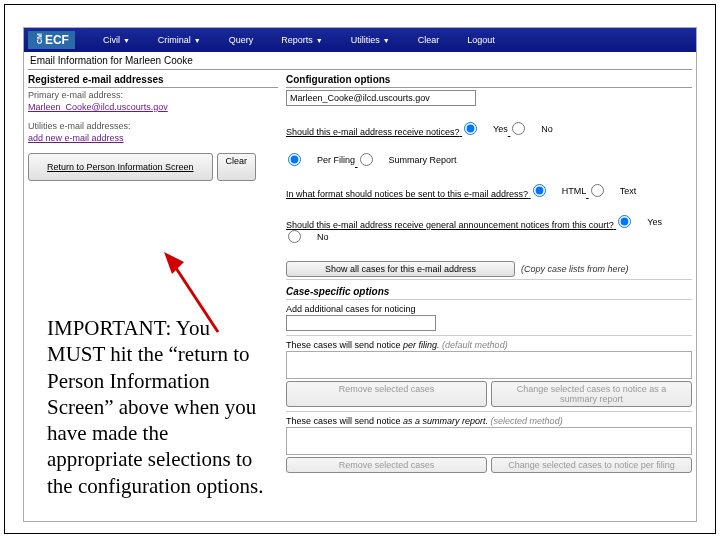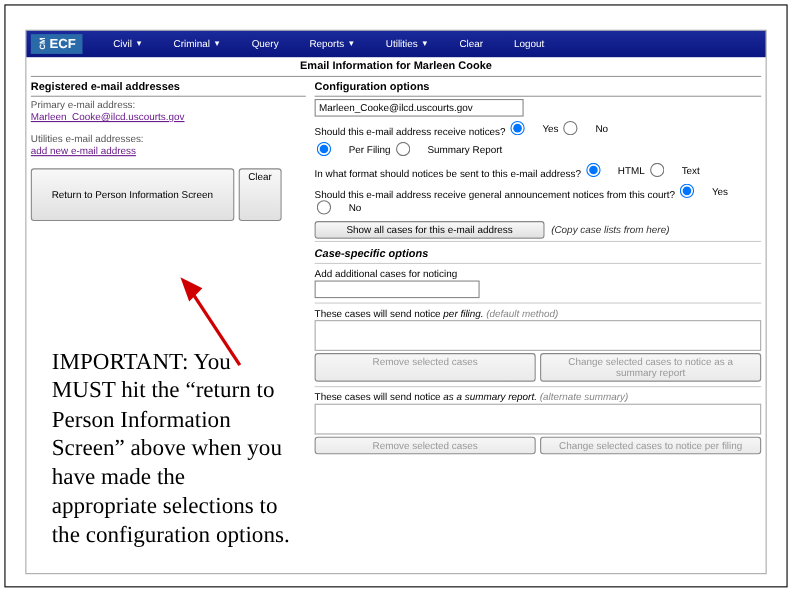--- a/index.html
+++ b/index.html
@@ -39,54 +39,53 @@
     color: #fff;
     font-size: 9px;
     padding: 0 14px;
     display: flex;
     align-items: center;
     gap: 3px;
     cursor: pointer;
   }
   .nav-item .caret { font-size: 7px; }
   .page-title {
-    font-weight: bold;
+    font-weight: normal;
     font-size: 10px;
     padding: 3px 6px;
-    text-align: center;
   }
   .hr { border-top: 1px solid #999; margin: 0 4px; }
   .content { display: flex; padding: 2px 4px; gap: 8px; }
   .left { width: 250px; }
   .right { flex: 1; }
   .section-head { font-weight: bold; font-size: 10px; margin: 2px 0; }
   .sub-label { color: #555; font-size: 9px; margin: 1px 0; }
   .email-link { color: #6a1a8a; text-decoration: underline; font-size: 9px; cursor: pointer; }
   .buttons-row { margin-top: 10px; display: flex; gap: 4px; }
   .btn {
     border: 1px solid #888;
     border-radius: 3px;
     background: linear-gradient(#f8f8f8,#e0e0e0);
     font-size: 9px;
     padding: 2px 8px;
     cursor: pointer;
     text-align: center;
   }
-  .btn.wide { padding: 18px 18px; }
+  .btn.wide { padding: 8px 18px; text-decoration: underline; }
   .btn.disabled { color: #999; cursor: default; background: linear-gradient(#f6f6f6,#eaeaea); }
   .text-input {
     border: 1px solid #888;
     background: #fff;
     height: 16px;
     font-size: 9px;
     padding: 0 3px;
     width: 190px;
   }
   .text-input.sm { width: 150px; }
-  .q-row { margin: 4px 0; font-size: 9px; display: block; }
+  .q-row { margin: 16px 0; font-size: 9px; display: block; text-decoration: underline; }
   .radio { display: inline-flex; align-items: center; gap: 16px; margin-left: 2px; }
   .radio input { margin: 0; }
   .copy-hint { font-style: italic; font-size: 9px; color: #333; margin-left: 6px; }
   .case-head { font-weight: bold; font-style: italic; font-size: 10px; margin-top: 6px; }
   .text-line { font-size: 9px; margin: 4px 0 1px 0; }
   .text-line .ital { font-style: italic; }
   .text-line .muted { color: #888; font-style: italic; }
   .empty-box { border: 1px solid #aaa; height: 28px; width: 100%; margin: 1px 0 2px 0; }
   .btn-row-2 { display: flex; gap: 4px; margin: 1px 0 4px 0; }
   .btn-row-2 .btn { flex: 1; }
@@ -209,21 +208,21 @@
               <input type="radio" checked="" style="">
               <span>Yes</span>
             </span>
           <span class="radio">
               <input type="radio" style="">
               <span>No</span>
             </span>
         </div>
 
         <div style="display:flex;align-items:center;margin-top:4px">
-          <div class="btn" style="padding:2px 28px">Show all cases for this e-mail address</div>
+          <div class="btn" style="padding:2px 38px">Show all cases for this e-mail address</div>
           <span class="copy-hint">(Copy case lists from here)</span>
         </div>
         <div class="thin-hr"></div>
 
         <div class="case-head">Case-specific options</div>
         <div class="thin-hr"></div>
 
         <div class="text-line">Add additional cases for noticing</div>
         <input class="text-input sm" style="">
         <div class="thin-hr" style="margin-top:4px"></div>
@@ -232,21 +231,21 @@
           <span>These cases will send notice </span><span class="ital">per filing.</span><span class="muted"> (default method)</span>
         </div>
         <div class="empty-box"></div>
         <div class="btn-row-2">
           <div class="btn disabled">Remove selected cases</div>
           <div class="btn disabled">Change selected cases to notice as a summary report</div>
         </div>
         <div class="thin-hr"></div>
 
         <div class="text-line">
-          <span>These cases will send notice </span><span class="ital">as a summary report.</span><span class="muted"> (alternate summary)</span>
+          <span>These cases will send notice </span><span class="ital">as a summary report.</span><span class="muted"> (selected method)</span>
         </div>
         <div class="empty-box"></div>
         <div class="btn-row-2">
           <div class="btn disabled">Remove selected cases</div>
           <div class="btn disabled">Change selected cases to notice per filing</div>
         </div>
       </div>
     </div>
 
     <svg class="arrow" viewBox="0 0 80 90">

